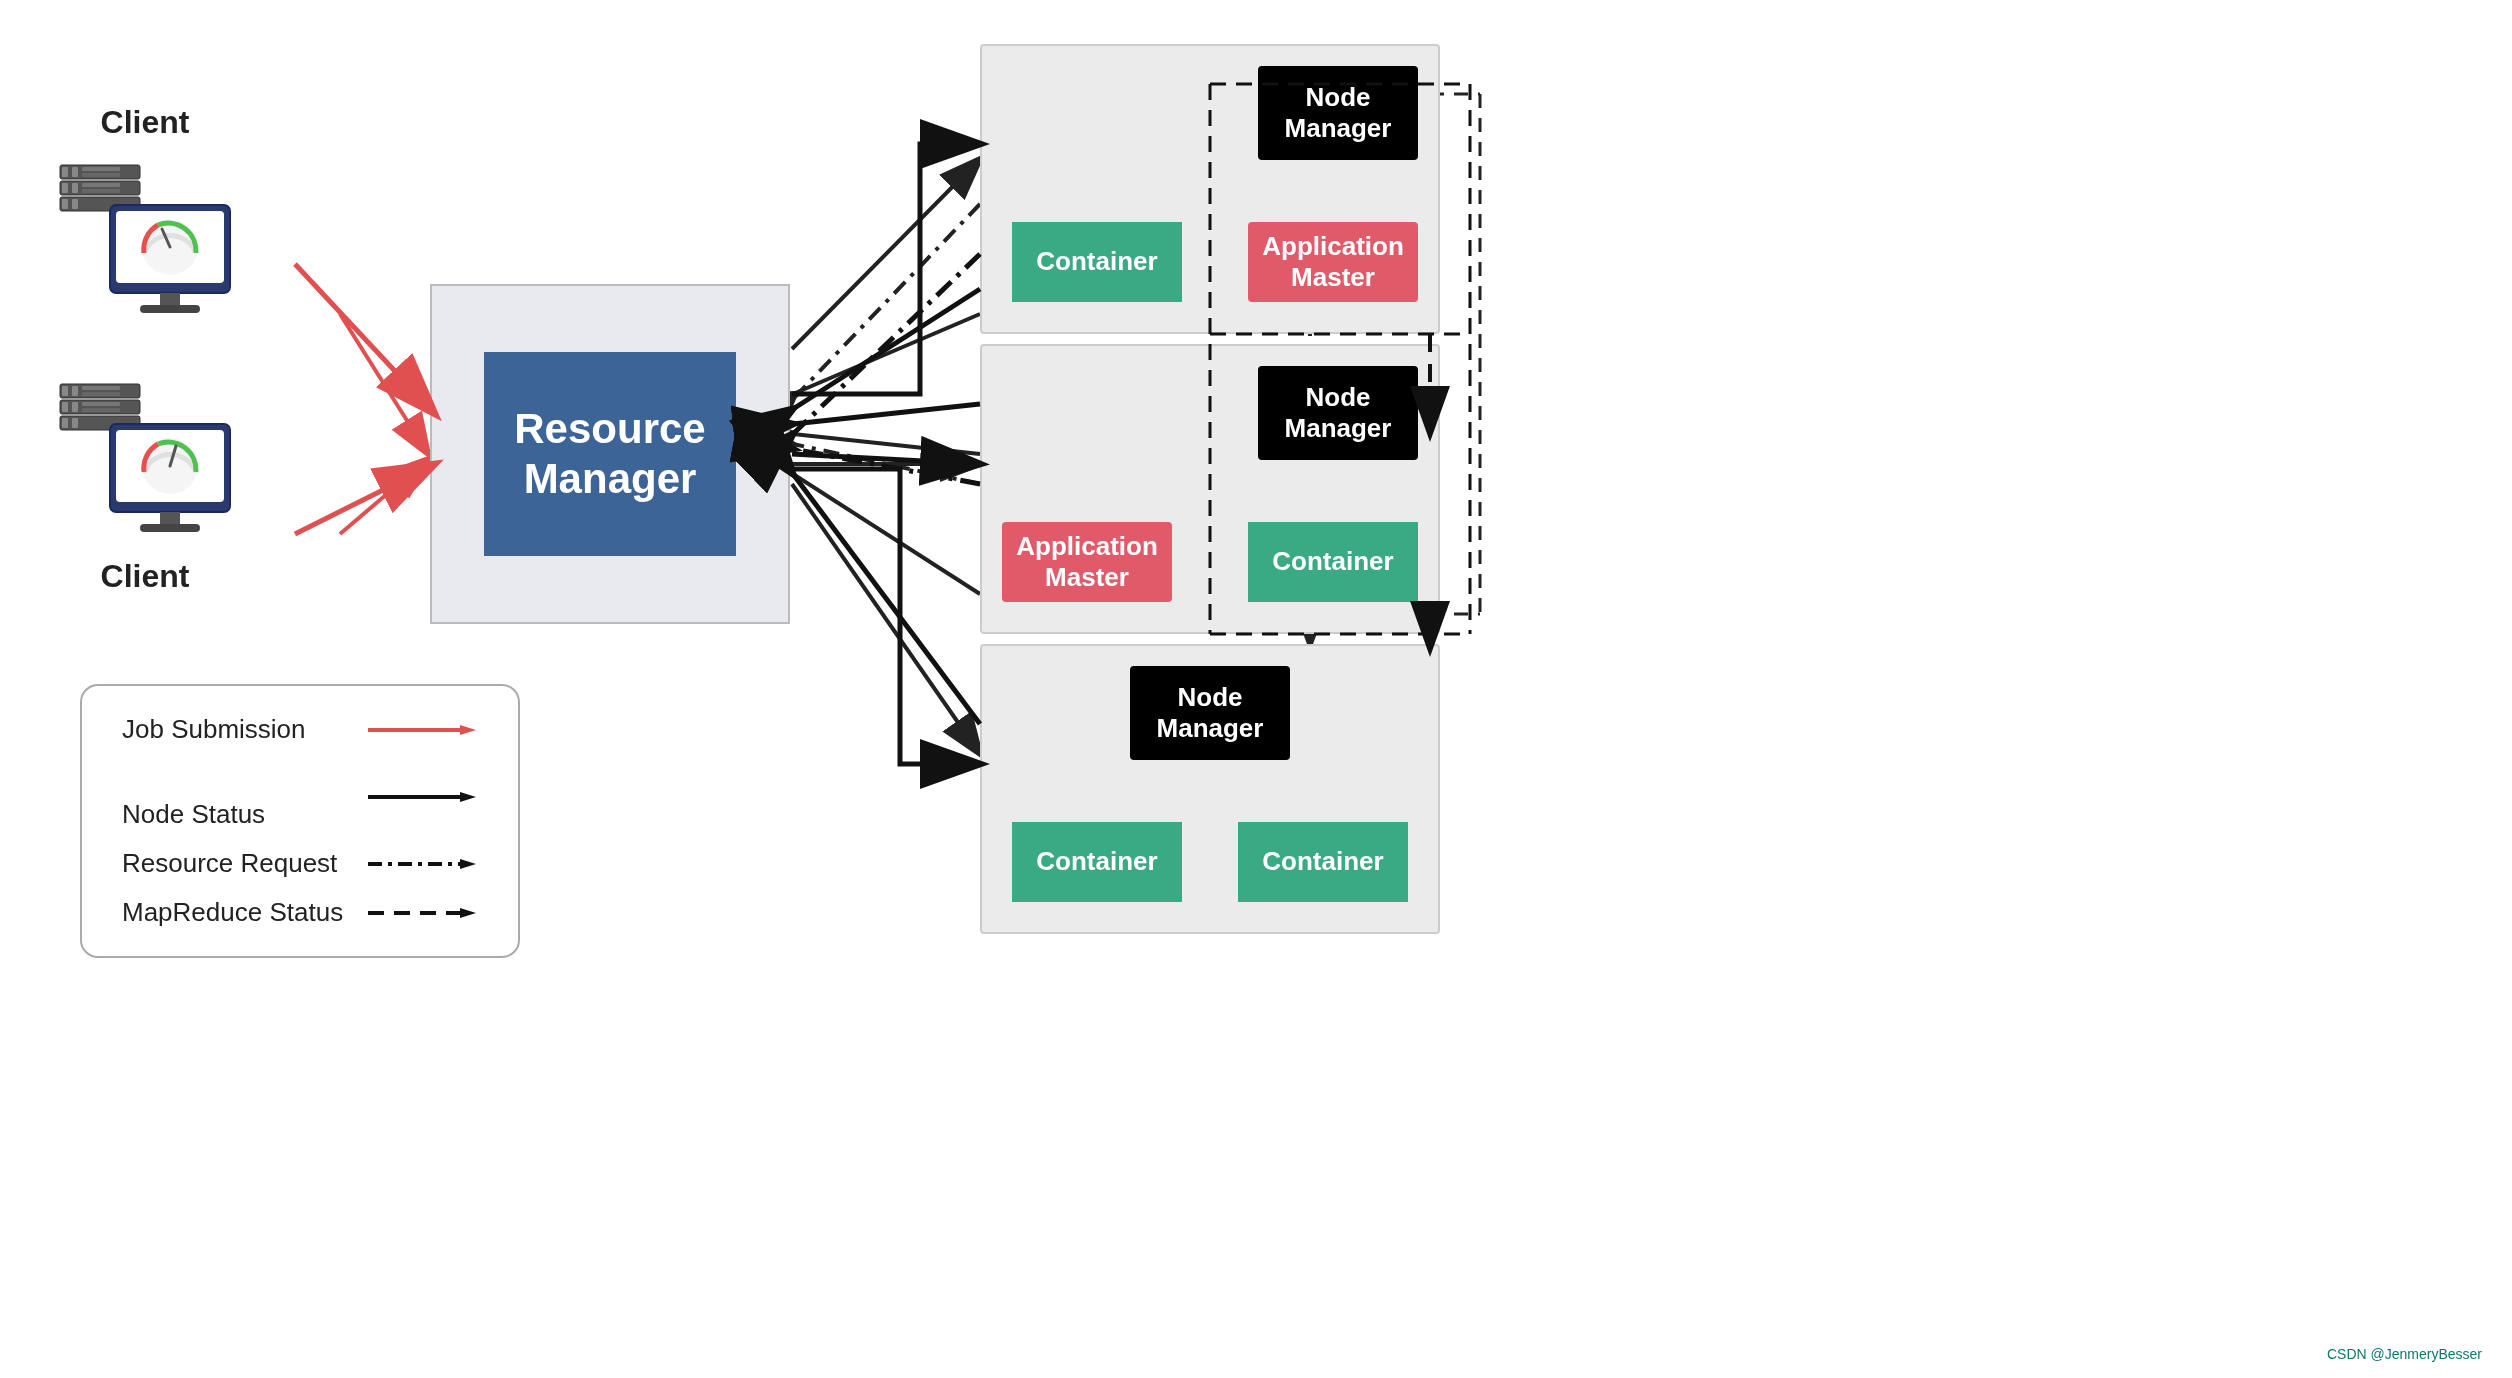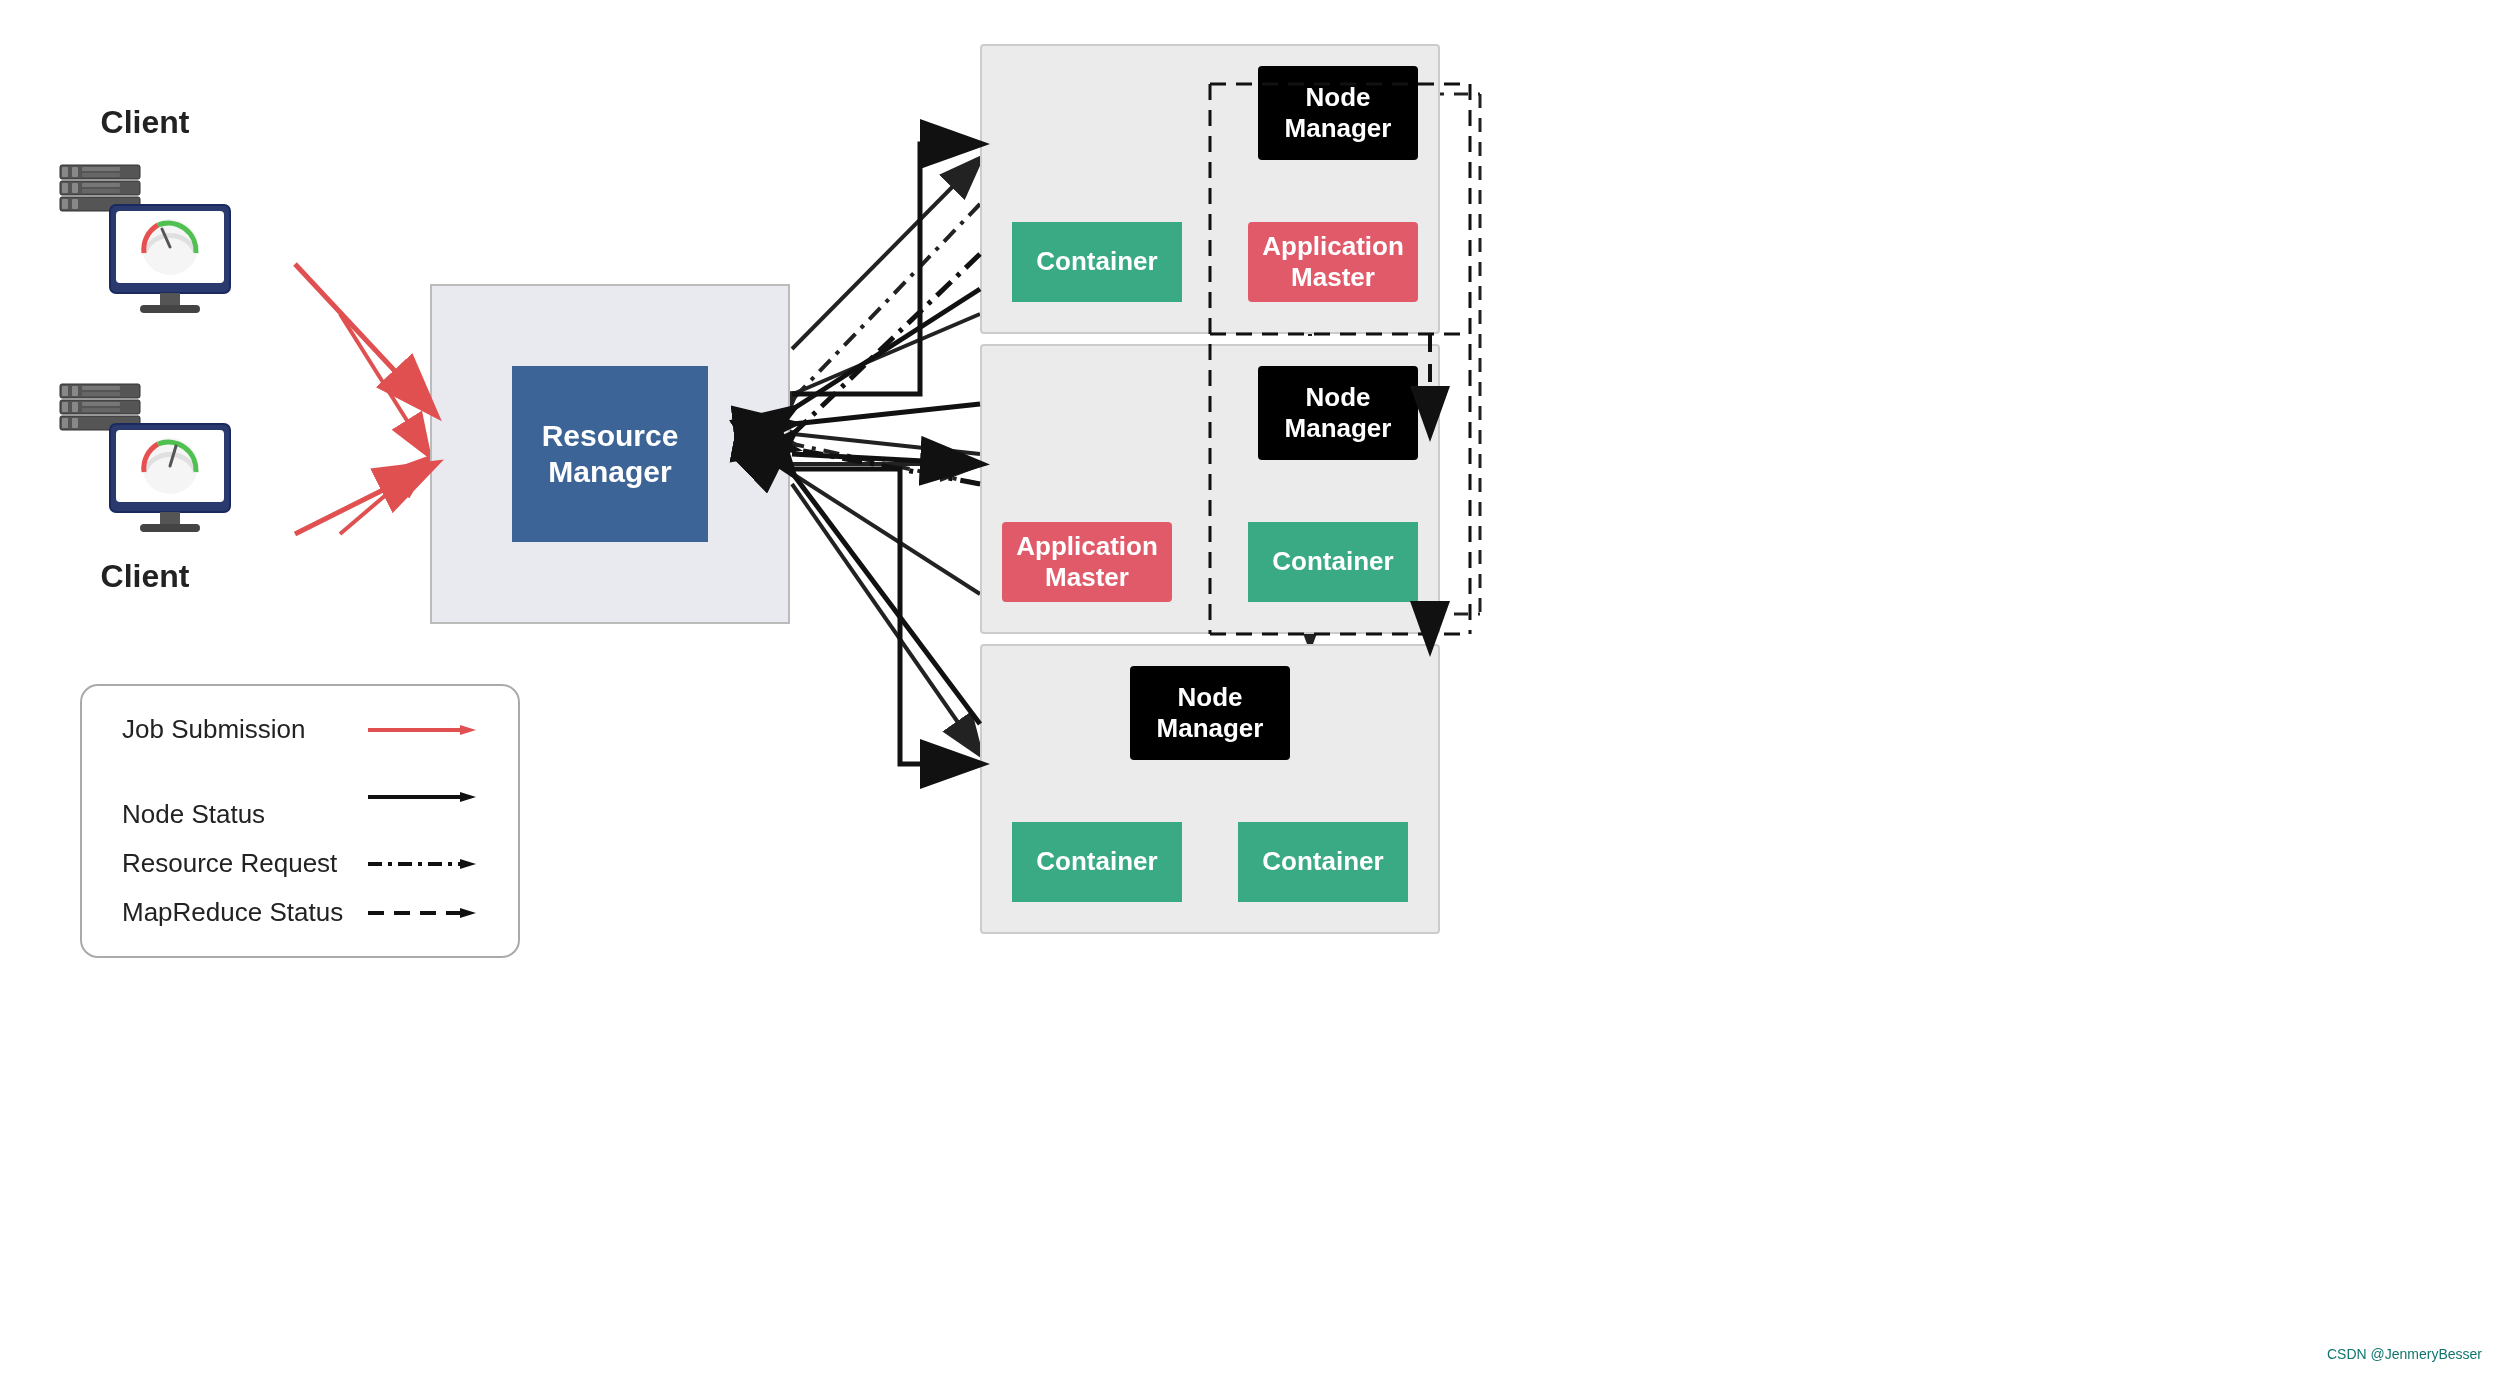--- a/index.html
+++ b/index.html
@@ -42,21 +42,21 @@
       background: #e8eaf0;
       border: 2px solid #bbb;
       display: flex;
       align-items: center;
       justify-content: center;
     }
 
     .resource-manager-inner {
       background: #3d6496;
       color: white;
-      font-size: 30px;
+      font-size: 42px;
       font-weight: bold;
       text-align: center;
       padding: 52px 30px;
       line-height: 1.2;
     }
 
     
     .node-panel {
       position: absolute;
       background: #ebebeb;

